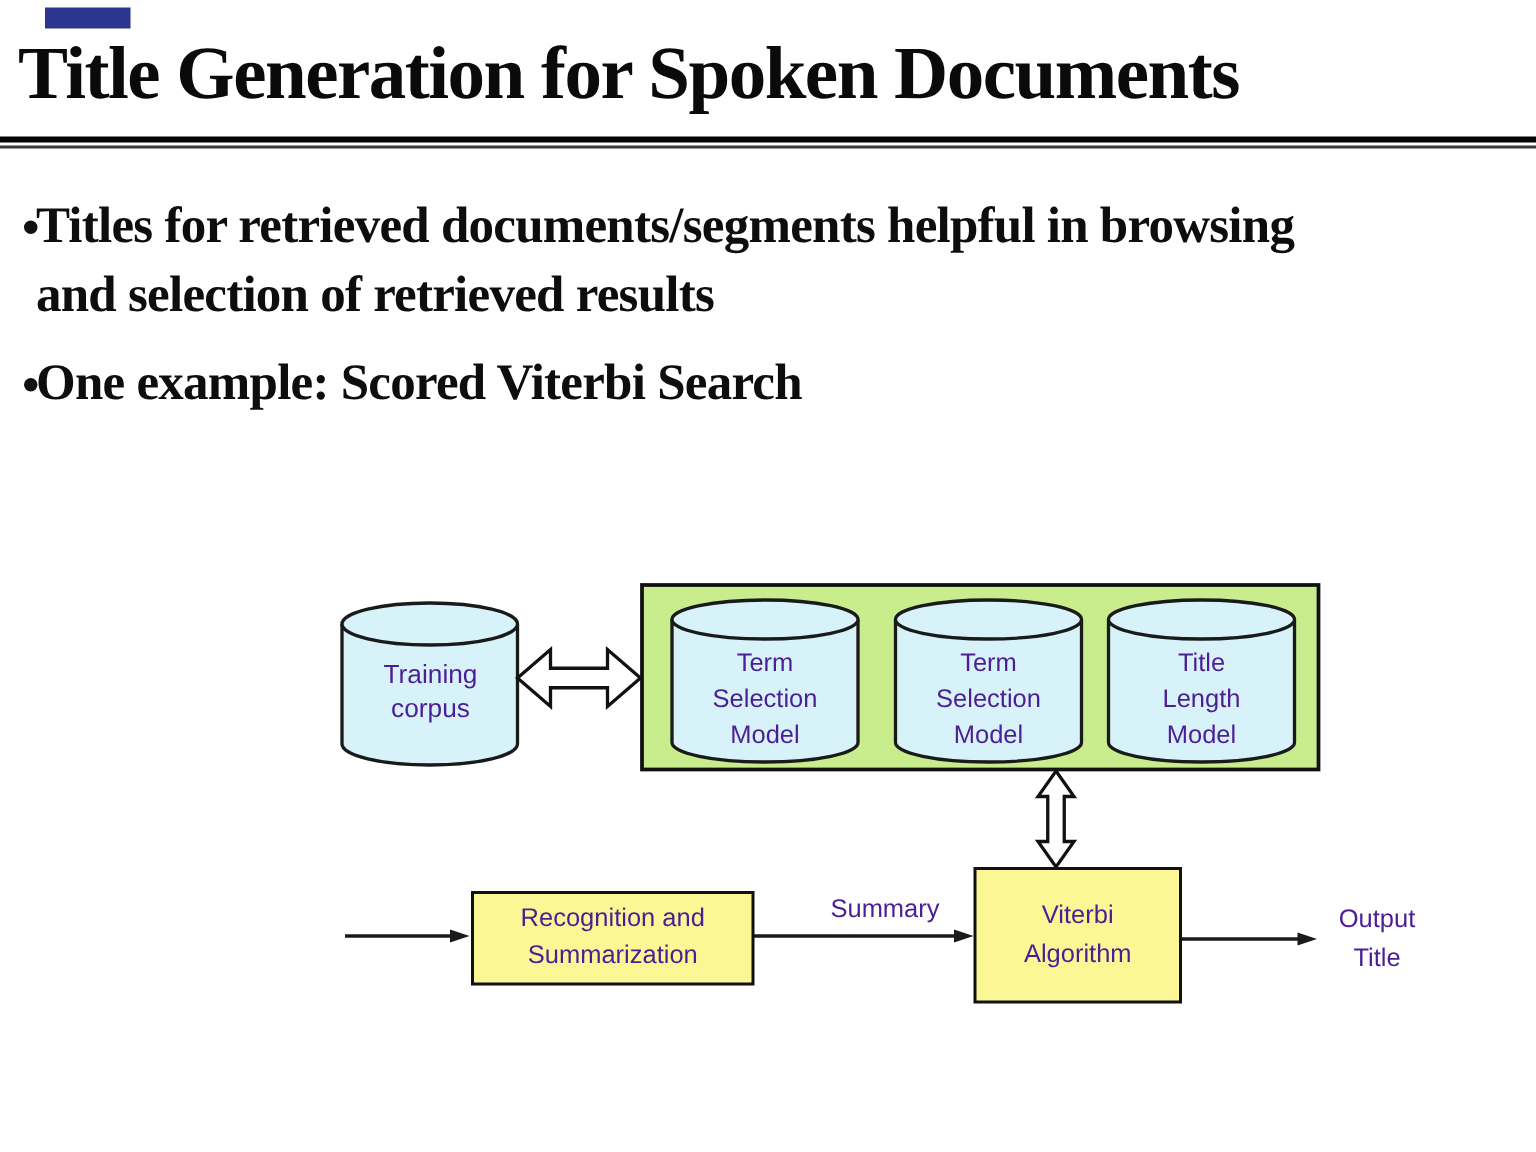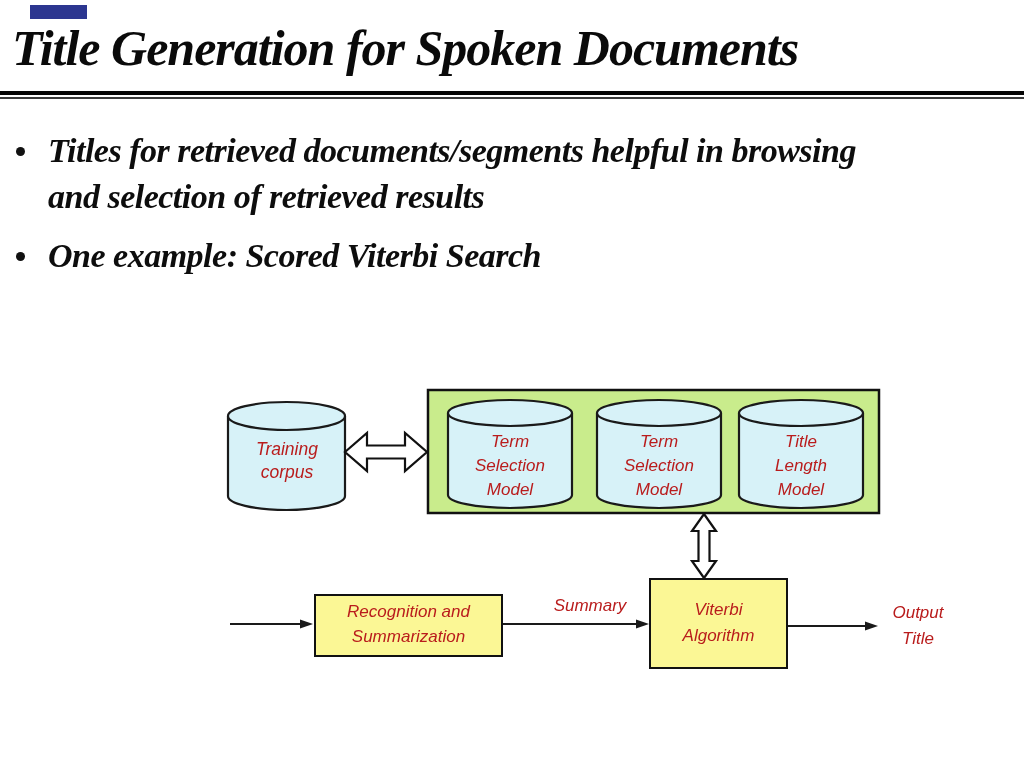--- a/index.html
+++ b/index.html
@@ -1,30 +1,30 @@
 <!DOCTYPE html>
 <html><head>
 <meta charset="utf-8">
 <style>
   html,body{margin:0;padding:0;background:#fff;}
   .slide{position:relative;width:1024px;height:766px;background:#ffffff;overflow:hidden;
-         font-family:"Liberation Sans","DejaVu Sans",sans-serif;font-style:italic;}
+         font-family:"Liberation Sans","DejaVu Sans",sans-serif;}
   .title{position:absolute;left:12px;top:18px;margin:0;z-index:2;
          font-family:"Liberation Serif","DejaVu Serif",serif;
          font-size:50px;font-weight:bold;color:#0a0a0a;letter-spacing:-1px;
          white-space:nowrap;line-height:60px;}
   .rule-thick{position:absolute;left:0;top:91px;width:1024px;height:4px;background:#050505;z-index:2;}
   .rule-thin{position:absolute;left:0;top:97px;width:1024px;height:2px;background:#3a3a3a;z-index:2;}
   .bullets{position:absolute;left:0;top:128px;width:1000px;z-index:2;
            font-family:"Liberation Serif","DejaVu Serif",serif;
            font-size:34px;font-weight:bold;color:#0d0d0d;letter-spacing:-0.5px;}
-  .bullet{position:relative;padding-left:48px;margin-bottom:13px;line-height:46px;}
+  .bullet{position:relative;padding-left:24px;margin-bottom:13px;line-height:46px;}
   .dot{position:absolute;left:16px;top:19px;width:9px;height:9px;border-radius:50%;background:#111;}
   .diagram-svg{position:absolute;left:0;top:0;width:1024px;height:768px;z-index:1;}
-  .dlabel{position:absolute;z-index:3;color:#b91c1c;text-align:center;
+  .dlabel{position:absolute;z-index:3;color:#4c1d95;text-align:center;
           font-family:"Liberation Sans","DejaVu Sans",sans-serif;font-size:17px;line-height:24px;}
   .lbl-training{left:227px;top:438px;width:120px;line-height:23px;font-size:17.5px;}
   .lbl-ts{left:448px;top:430px;width:124px;}
   .lbl-to{left:597px;top:430px;width:124px;}
   .lbl-tl{left:739px;top:430px;width:124px;}
   .lbl-spoken{left:60px;top:611px;width:165px;font-size:17.5px;}
   .lbl-recog{left:316px;top:599px;width:185px;line-height:25px;}
   .lbl-summary{left:541px;top:594px;width:98px;}
   .lbl-viterbi{left:651px;top:597px;width:135px;line-height:26px;}
   .lbl-output{left:866px;top:600px;width:104px;line-height:26px;}

